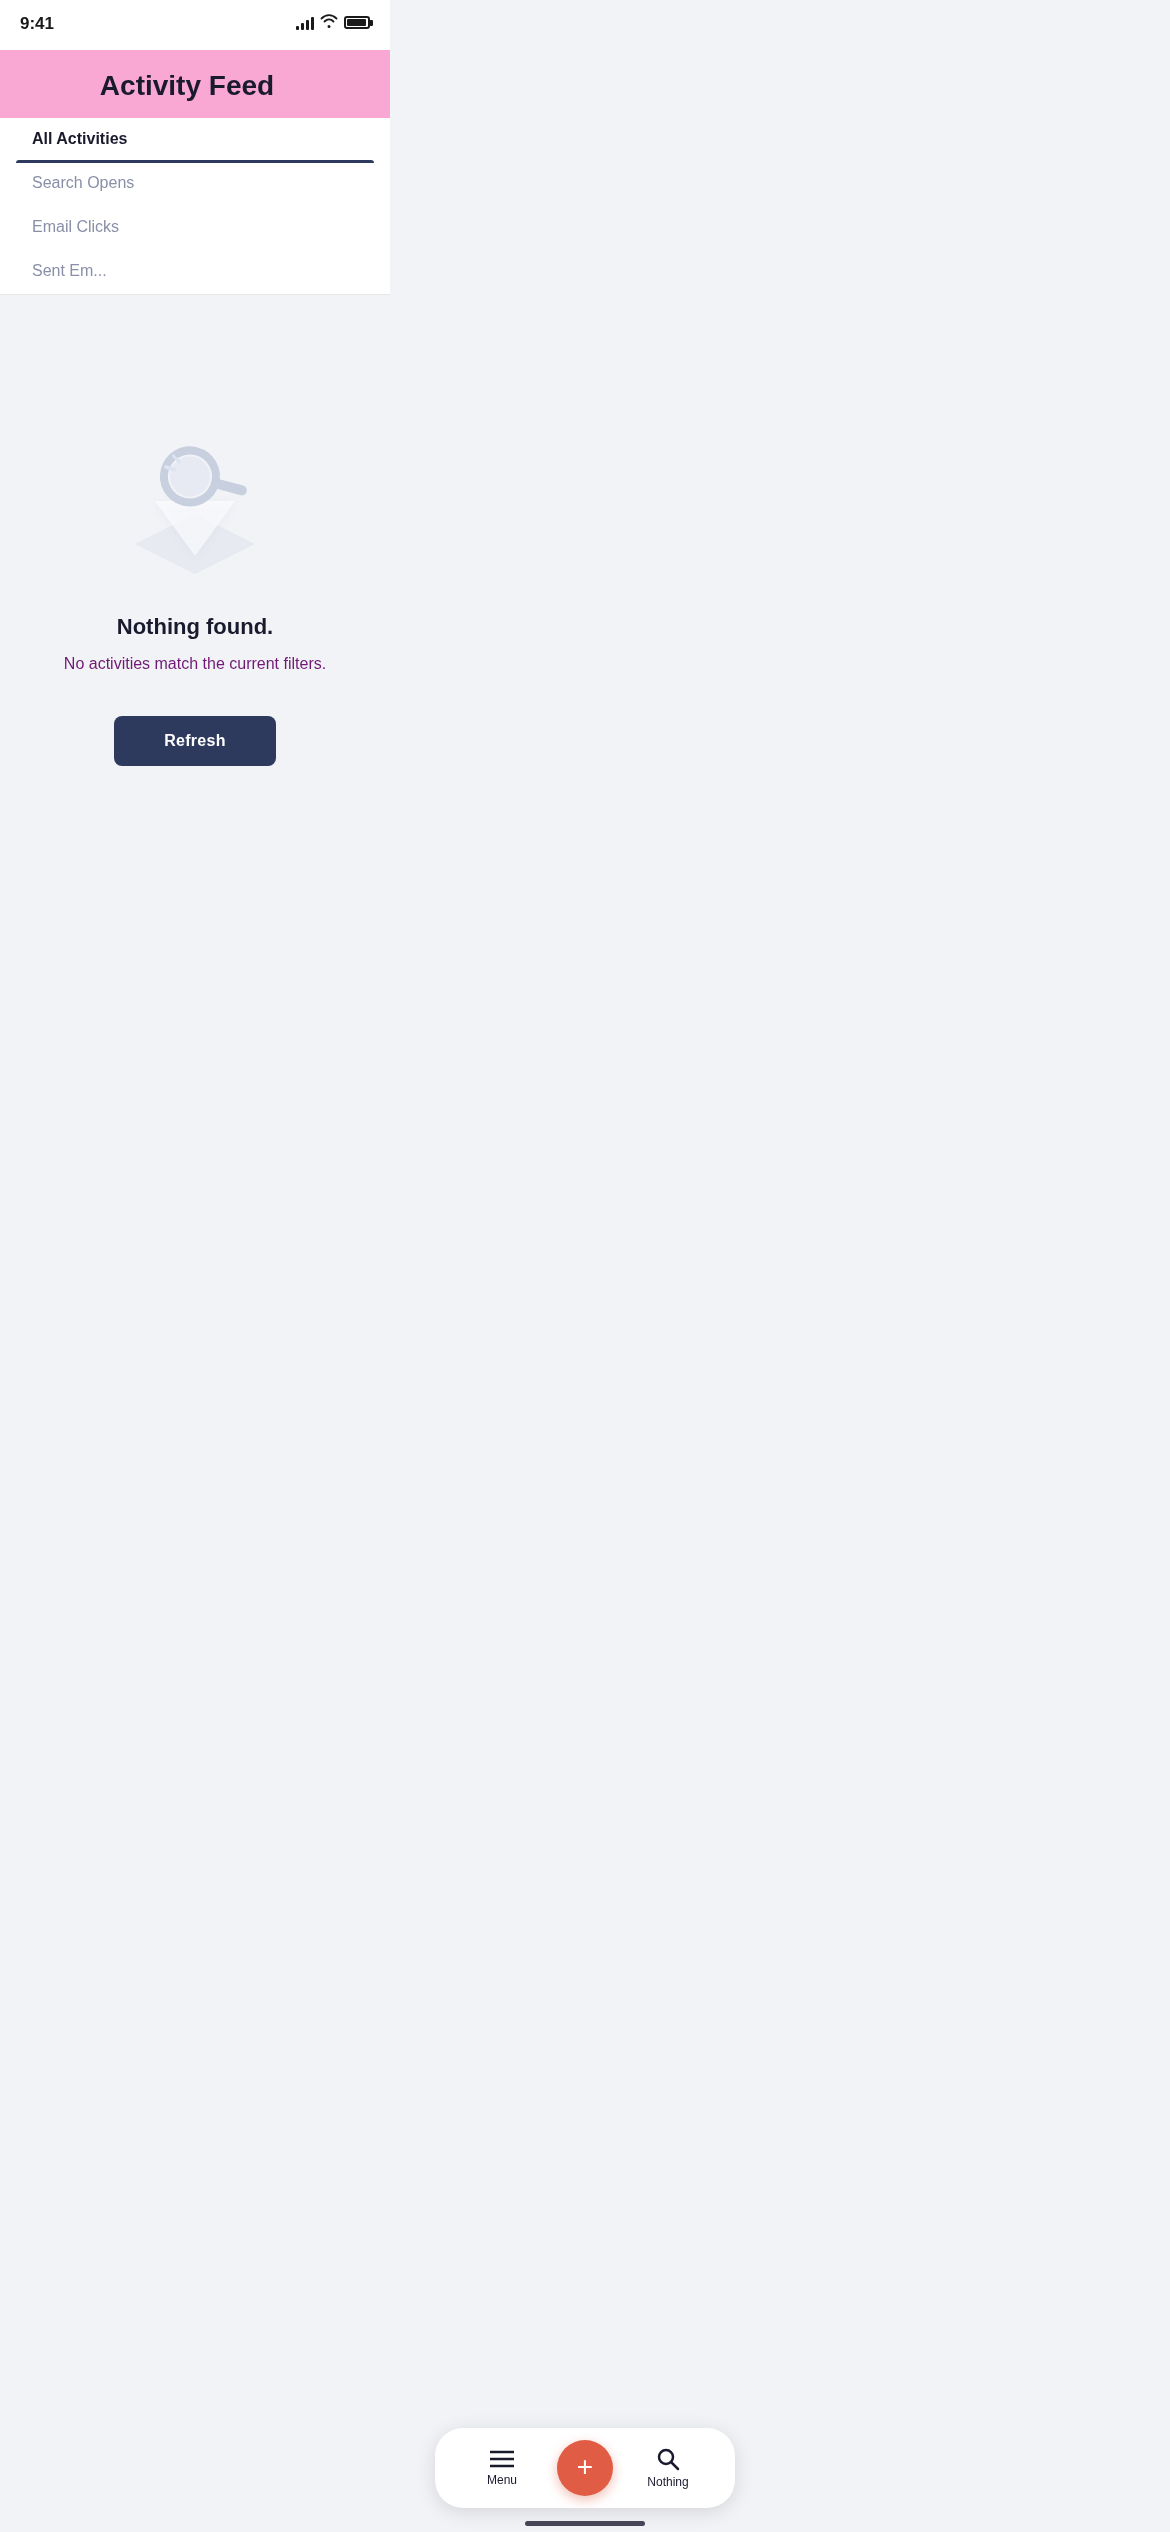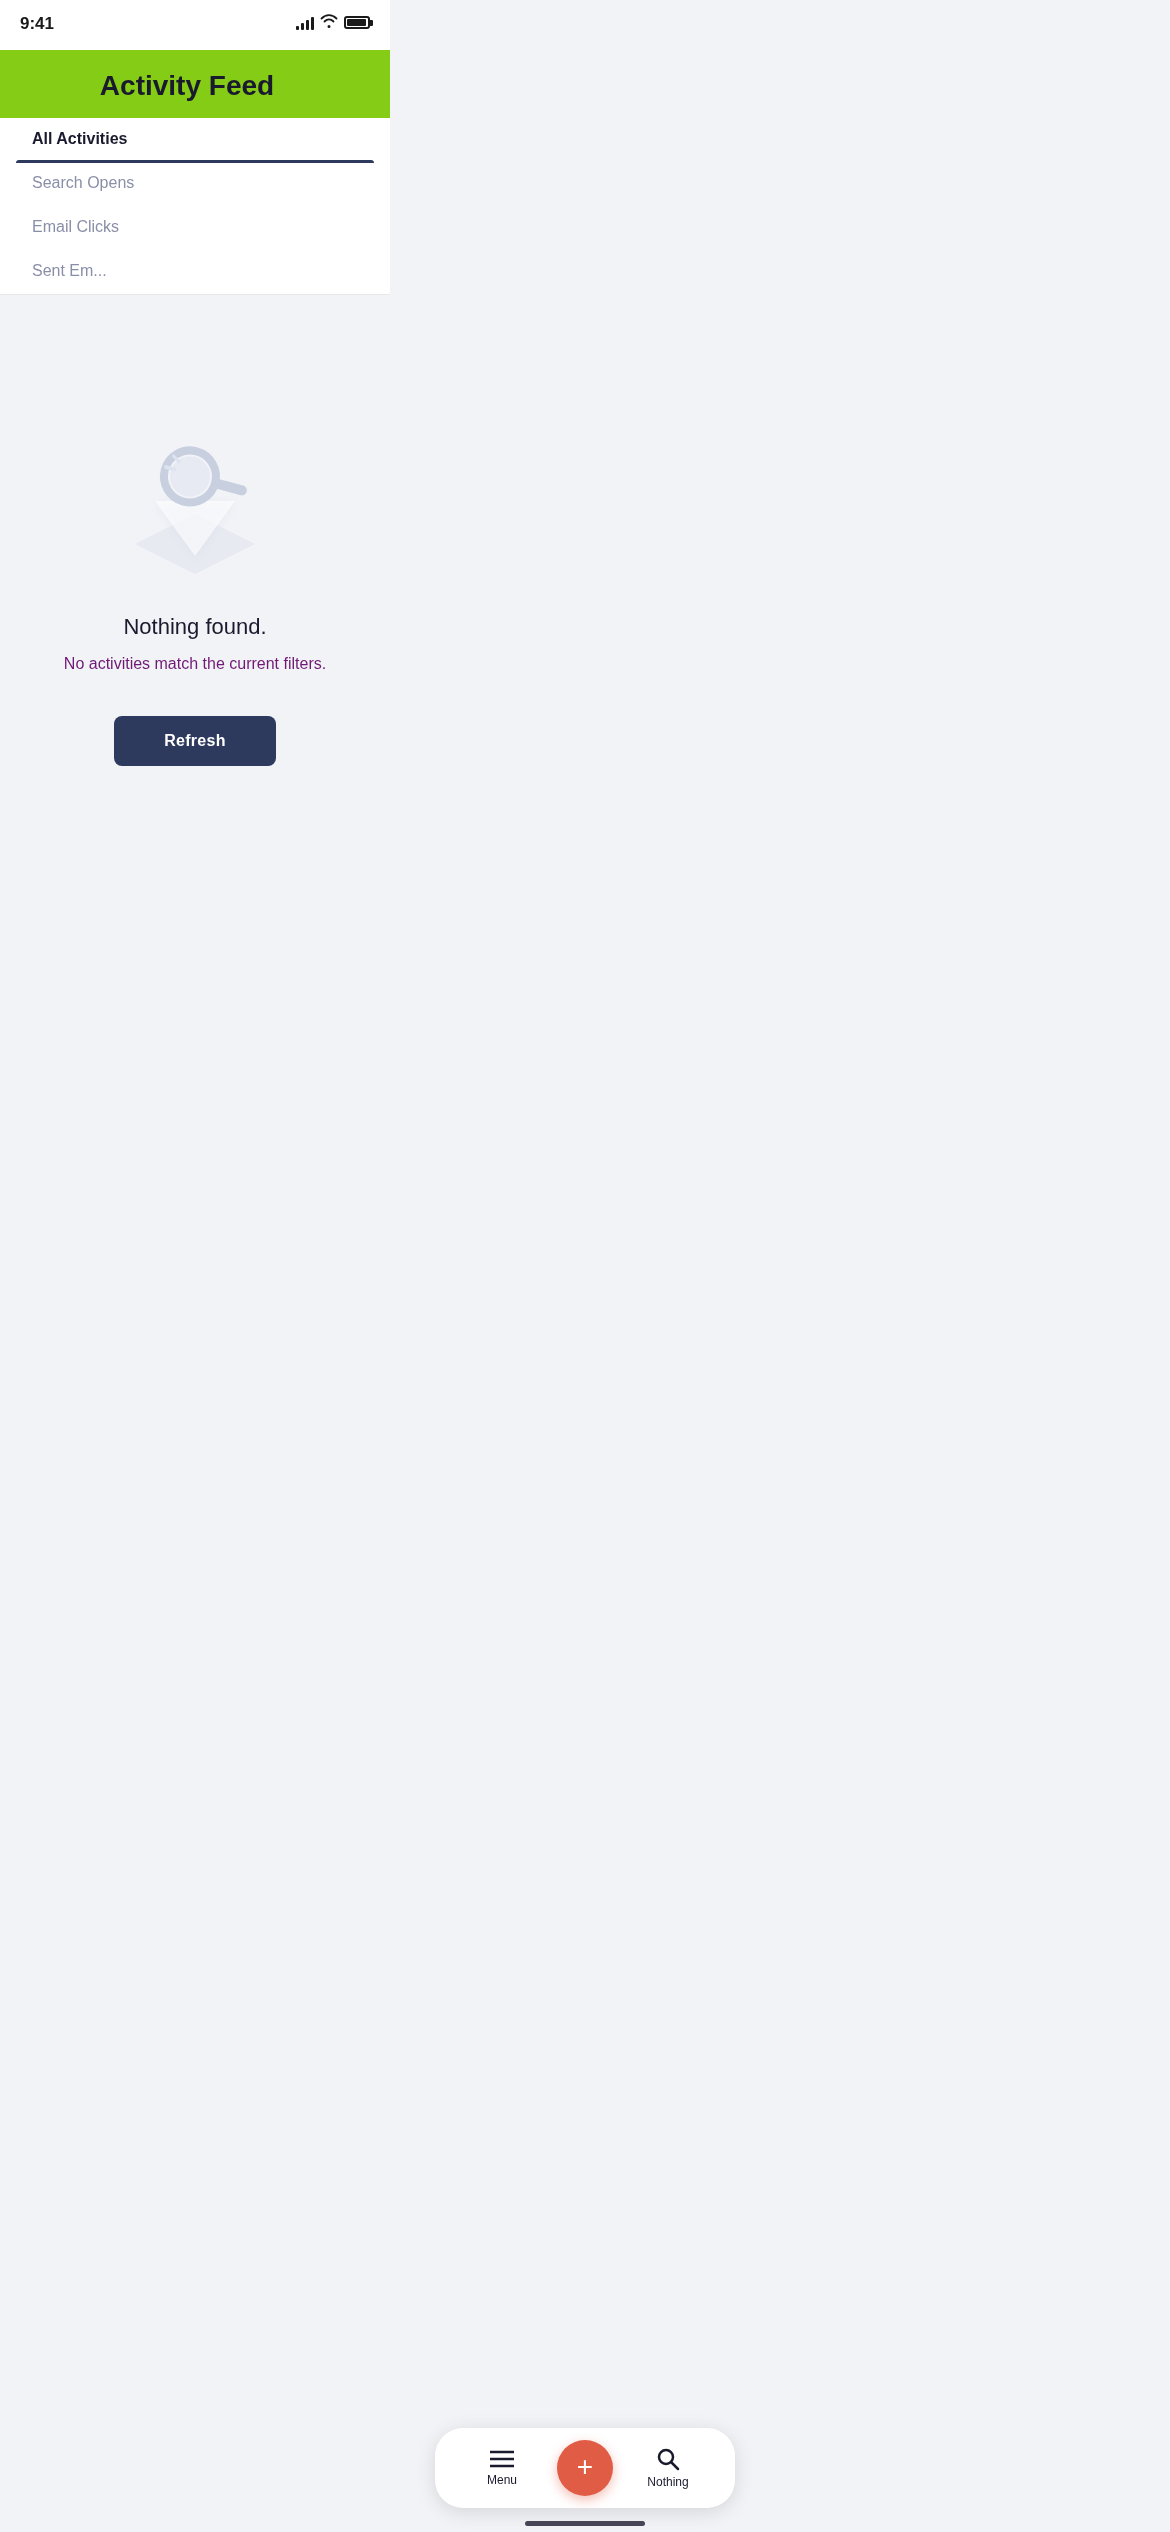--- a/index.html
+++ b/index.html
@@ -84,21 +84,21 @@
       left: 1px;
       top: 1px;
       bottom: 1px;
       width: 85%;
       background: #1a1a1a;
       border-radius: 1px;
     }
 
     
     .header {
-      background: #84cc16;
+      background: #f9a8d4;
       padding: 10px 20px 0 4px;
       text-align: center;
     }
 
     .page-title {
       font-size: 28px;
       font-weight: 700;
       color: #1a1a2e;
       padding: 10px 0 16px 0;
     }
@@ -194,21 +194,21 @@
     .magnifier-svg {
       position: absolute;
       top: 10px;
       left: 50%;
       transform: translateX(-45%) rotate(-30deg);
       z-index: 2;
     }
 
     .empty-title {
       font-size: 22px;
-      font-weight: 400;
+      font-weight: 700;
       color: #1a1a2e;
       margin-bottom: 12px;
       text-align: left;
     }
 
     .empty-subtitle {
       font-size: 16px;
       color: #701a75;
       text-align: center;
       line-height: 1.5;

